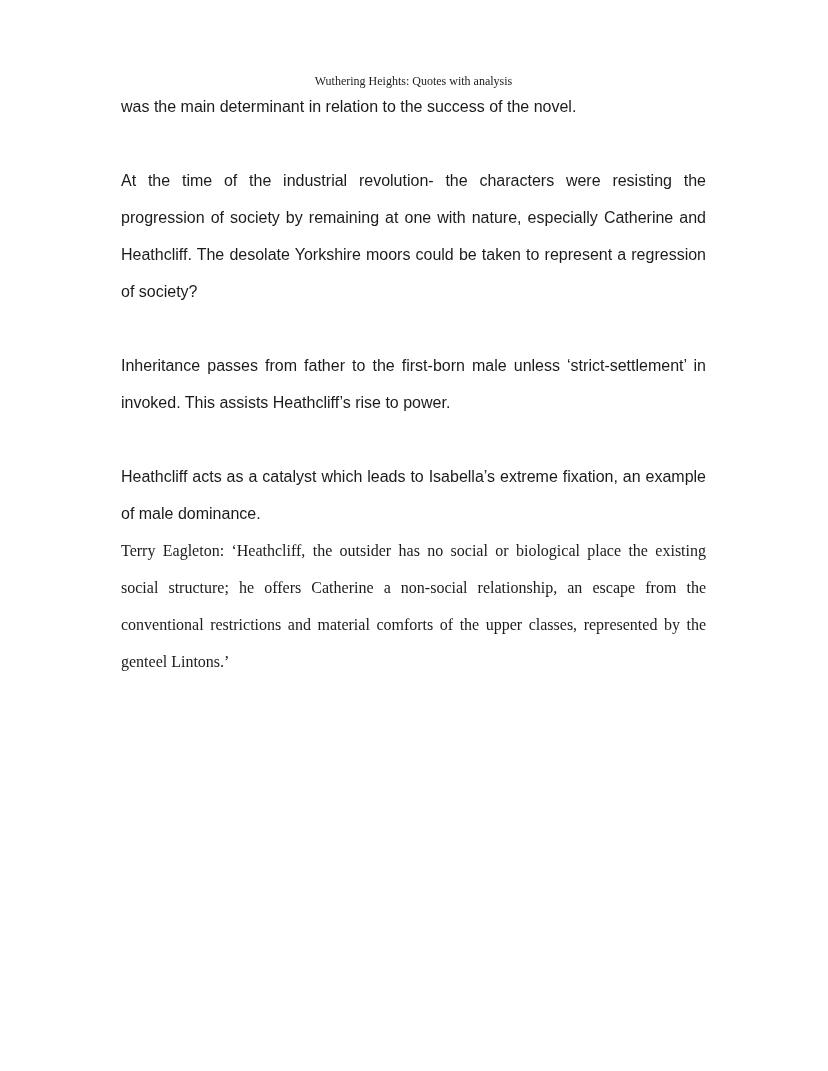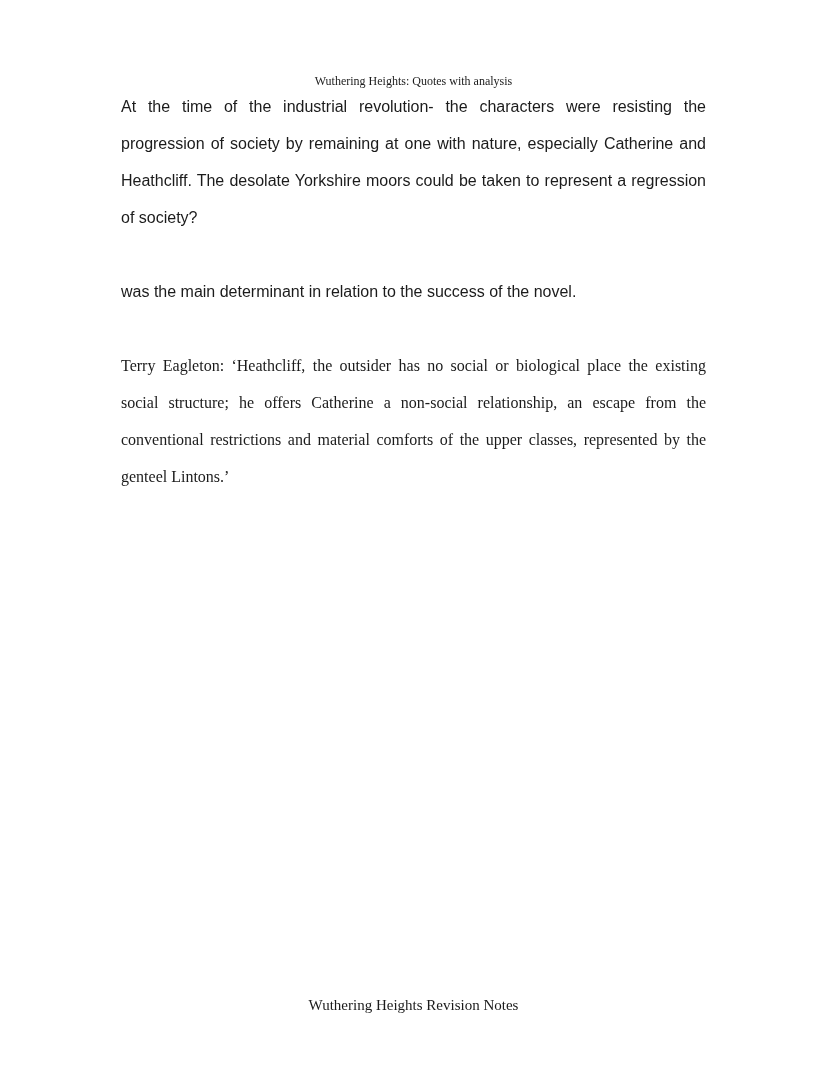--- a/index.html
+++ b/index.html
@@ -64,22 +64,21 @@
 </head>
 <body>
 
 <div class="page">
 
   <header class="doc-header">
     <span>Wuthering Heights: Quotes with analysis</span>
   </header>
 
   <main class="doc-body" id="doc-body">
+      <p>was the main determinant in relation to the success of the novel.</p>
       <p>At the time of the industrial revolution- the characters were resisting the progression of society by remaining at one with nature, especially Catherine and Heathcliff. The desolate Yorkshire moors could be taken to represent a regression of society?</p>
-      <p>was the main determinant in relation to the success of the novel.</p>
+      <p>Inheritance passes from father to the first-born male unless ‘strict-settlement’ in invoked. This assists Heathcliff’s rise to power.</p>
+      <p class="no-gap">Heathcliff acts as a catalyst which leads to Isabella’s extreme fixation, an example of male dominance.</p>
       <p>Terry Eagleton: ‘Heathcliff, the outsider has no social or biological place the existing social structure; he offers Catherine a non-social relationship, an escape from the conventional restrictions and material comforts of the upper classes, represented by the genteel Lintons.’</p>
     </main>
 
-  <footer class="doc-footer">
-    <span>Wuthering Heights Revision Notes</span>
-  </footer>
 
 </div>
 
 </body></html>

